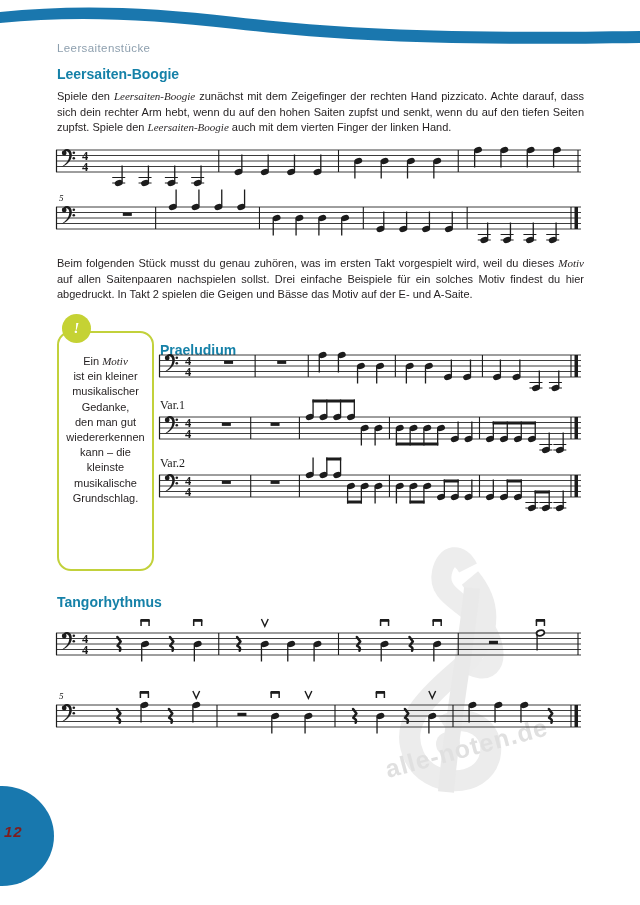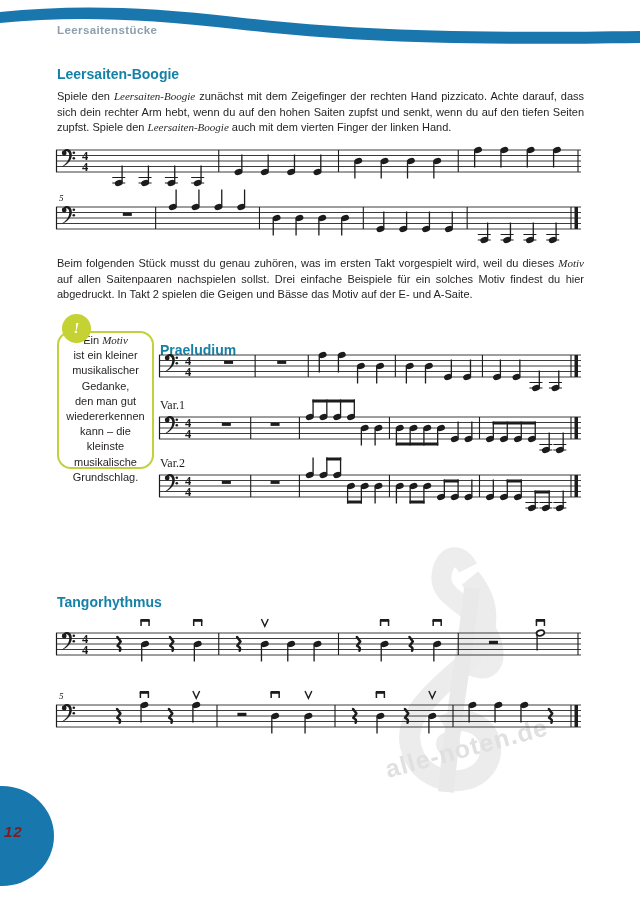--- a/index.html
+++ b/index.html
@@ -1,29 +1,29 @@
 <!DOCTYPE html>
 <html><head>
 <meta charset="utf-8">
 <style>
   html,body{margin:0;padding:0;background:#fff;}
   .page{position:relative;width:640px;height:905px;background:#fff;overflow:hidden;
         font-family:"Liberation Sans",sans-serif;color:#222;}
   .layer{position:absolute;left:0;top:0;}
   .wm{position:absolute;left:0;top:0;z-index:0;}
   .content{position:absolute;left:0;top:0;width:640px;height:905px;z-index:1;}
-  .header-label{position:absolute;left:57px;top:24px;font-size:11.5px;font-weight:bold;
+  .header-label{position:absolute;left:57px;top:42px;font-size:11.5px;font-weight:normal;
         letter-spacing:.4px;color:#8d9fae;}
   .h{position:absolute;font-size:14px;font-weight:bold;color:#1581a8;}
   .para{position:absolute;width:527px;font-size:11px;line-height:15.6px;color:#231f20;
         text-align:justify;}
   .seg-i{font-family:"Liberation Serif",serif;font-style:italic;}
   .seg-bi{font-family:"Liberation Serif",serif;font-style:italic;font-weight:normal;}
-  .callout-box{position:absolute;left:57px;top:331px;width:97px;height:138px;box-sizing:border-box;
-        border:2px solid #c2d13b;border-radius:14px;}
+  .callout-box{position:absolute;left:57px;top:331px;width:97px;height:240px;box-sizing:border-box;
+        border:2px solid #c2d13b;border-radius:14px;padding-top:21px;}
   .callout-line{font-size:11px;line-height:15.2px;text-align:center;color:#231f20;}
   .callout-excl{position:absolute;left:62px;top:314px;width:29px;height:29px;border-radius:50%;
         background:#c5d234;color:#fff;font-family:"Liberation Serif",serif;font-style:italic;
         font-weight:bold;font-size:15px;text-align:center;line-height:28px;}
   .sys{position:absolute;overflow:visible;}
   .page-circle{position:absolute;left:-50px;top:786px;width:104px;height:100px;border-radius:50%;
         background:#1878ae;}
   .page-num{position:absolute;left:4px;top:823px;color:#7f1d1d;font-size:15px;font-weight:bold;
         font-style:italic;letter-spacing:1px;}
   svg{display:block;}

